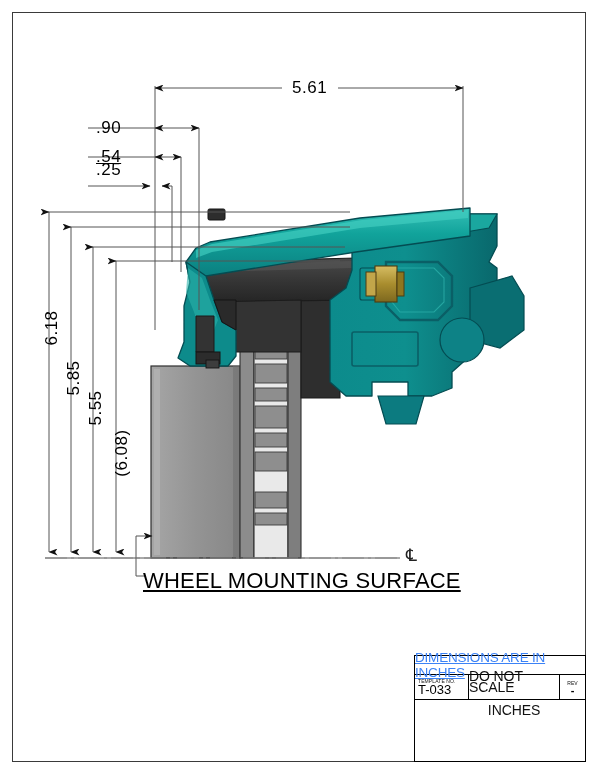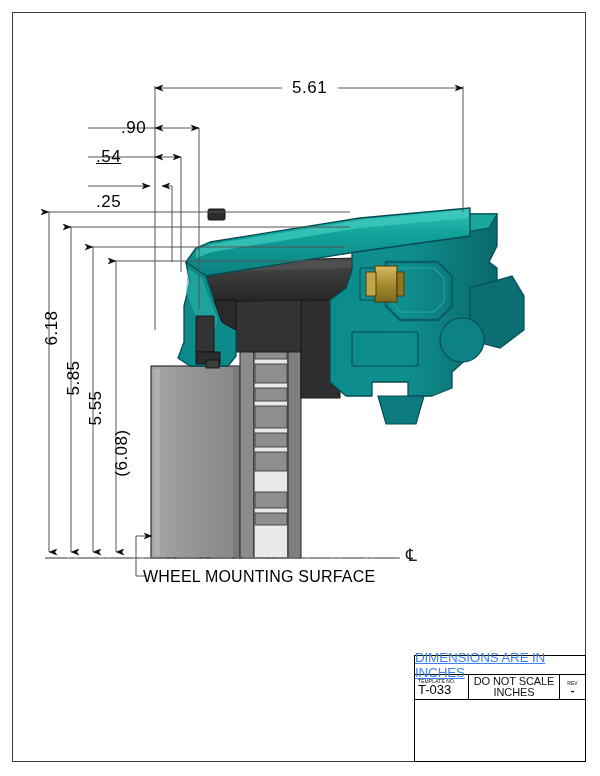--- a/index.html
+++ b/index.html
@@ -13,29 +13,29 @@
   
   #tb{position:absolute;left:414px;top:655px;width:172px;height:107px;border:1px solid #000;box-sizing:border-box;background:#fff;}
   #tb .row{box-sizing:border-box;width:100%;}
   #tb-head{height:19px;border-bottom:1px solid #000;display:flex;align-items:center;justify-content:center;}
   #tb-head span{font-size:13.5px;letter-spacing:-.2px;color:#3b82f6;text-decoration:underline;}
   #tb-mid{height:25px;border-bottom:1px solid #000;display:flex;}
   #tb-tmpl{width:54px;border-right:1px solid #000;box-sizing:border-box;padding-left:3px;display:flex;flex-direction:column;justify-content:center;}
   #tb-tmpl .lbl{font-size:5px;letter-spacing:.1px;color:#111;line-height:6px;}
   #tb-tmpl .val{font-size:13px;color:#000;line-height:14px;margin-top:-1px;}
   #tb-dns{flex:1;border-right:1px solid #000;box-sizing:border-box;display:flex;flex-direction:column;align-items:center;justify-content:center;}
-  #tb-dns .l1,#tb-dns .l2{font-size:11px;color:#111;line-height:11px;letter-spacing:-.1px;}
+  #tb-dns .l1,#tb-dns .l2{font-size:14px;color:#111;line-height:11px;letter-spacing:-.1px;margin-top:12px;}
   #tb-rev{width:25px;box-sizing:border-box;display:flex;flex-direction:column;align-items:center;justify-content:center;}
   #tb-rev .lbl{font-size:5px;color:#111;line-height:6px;}
   #tb-rev .val{font-size:11px;color:#000;line-height:9px;font-weight:bold;}
   #tb-logo{height:61px;display:flex;flex-direction:column;align-items:center;justify-content:flex-start;padding-top:3px;}
   #logo-txt{font-size:30px;font-weight:bold;font-style:italic;letter-spacing:-1.5px;line-height:30px;color:#111;font-family:"Liberation Sans",sans-serif;transform:scaleX(1.12);}
   #co{font-size:9.2px;font-weight:bold;color:#111;line-height:10px;margin-top:1px;letter-spacing:-.1px;}
   .fine{font-size:5.2px;color:#222;line-height:6.2px;letter-spacing:0;}
-  #wms{position:absolute;left:143px;top:568px;font-size:16px;color:#000;letter-spacing:.2px;}
+  #wms{position:absolute;left:143px;top:568px;font-size:22px;color:#000;letter-spacing:.2px;text-decoration:underline;}
   #cl{position:absolute;left:406px;top:545px;font-size:17px;color:#222;font-family:"DejaVu Sans",sans-serif;}
 </style>
 </head>
 <body>
 
 <div id="sheet">
   <div id="frame"></div>
 
   <svg id="svgwrap" viewBox="0 0 600 776">
     <defs>
@@ -186,23 +186,23 @@
 
       <line x1="136" y1="536" x2="152" y2="536" marker-end="url(#ar)"></line>
       <line x1="136" y1="536" x2="136" y2="576"></line>
       <line x1="136" y1="576" x2="146" y2="576"></line>
 
       <line x1="45" y1="558" x2="400" y2="558" stroke="#888" stroke-dasharray="22,4,3,4"></line>
     </g>
   </svg>
 
   <div class="dimtxt h-dim" style="left:292px;top:78px;">5.61</div>
-  <div class="dimtxt h-dim" style="left:96px;top:118px;margin-left:25px;">.90</div>
+  <div class="dimtxt h-dim" style="left:96px;top:118px;">.90</div>
   <div class="dimtxt h-dim" style="left:96px;top:147px;text-decoration:underline;">.54</div>
-  <div class="dimtxt h-dim" style="left:96px;top:192px;">.25</div>
+  <div class="dimtxt h-dim" style="left:96px;top:160px;">.25</div>
 
   <div class="dimtxt v-dim" style="left:22px;top:318px;width:60px;text-align:center;transform:rotate(-90deg);">6.18</div>
   <div class="dimtxt v-dim" style="left:44px;top:368px;width:60px;text-align:center;transform:rotate(-90deg);">5.85</div>
   <div class="dimtxt v-dim" style="left:66px;top:398px;width:60px;text-align:center;transform:rotate(-90deg);">5.55</div>
   <div class="dimtxt v-dim" style="left:83px;top:443px;width:78px;text-align:center;transform:rotate(-90deg);">(6.08)</div>
 
   <div id="wms">WHEEL MOUNTING SURFACE</div>
   <div id="cl">℄</div>
 
   <div id="tb">

